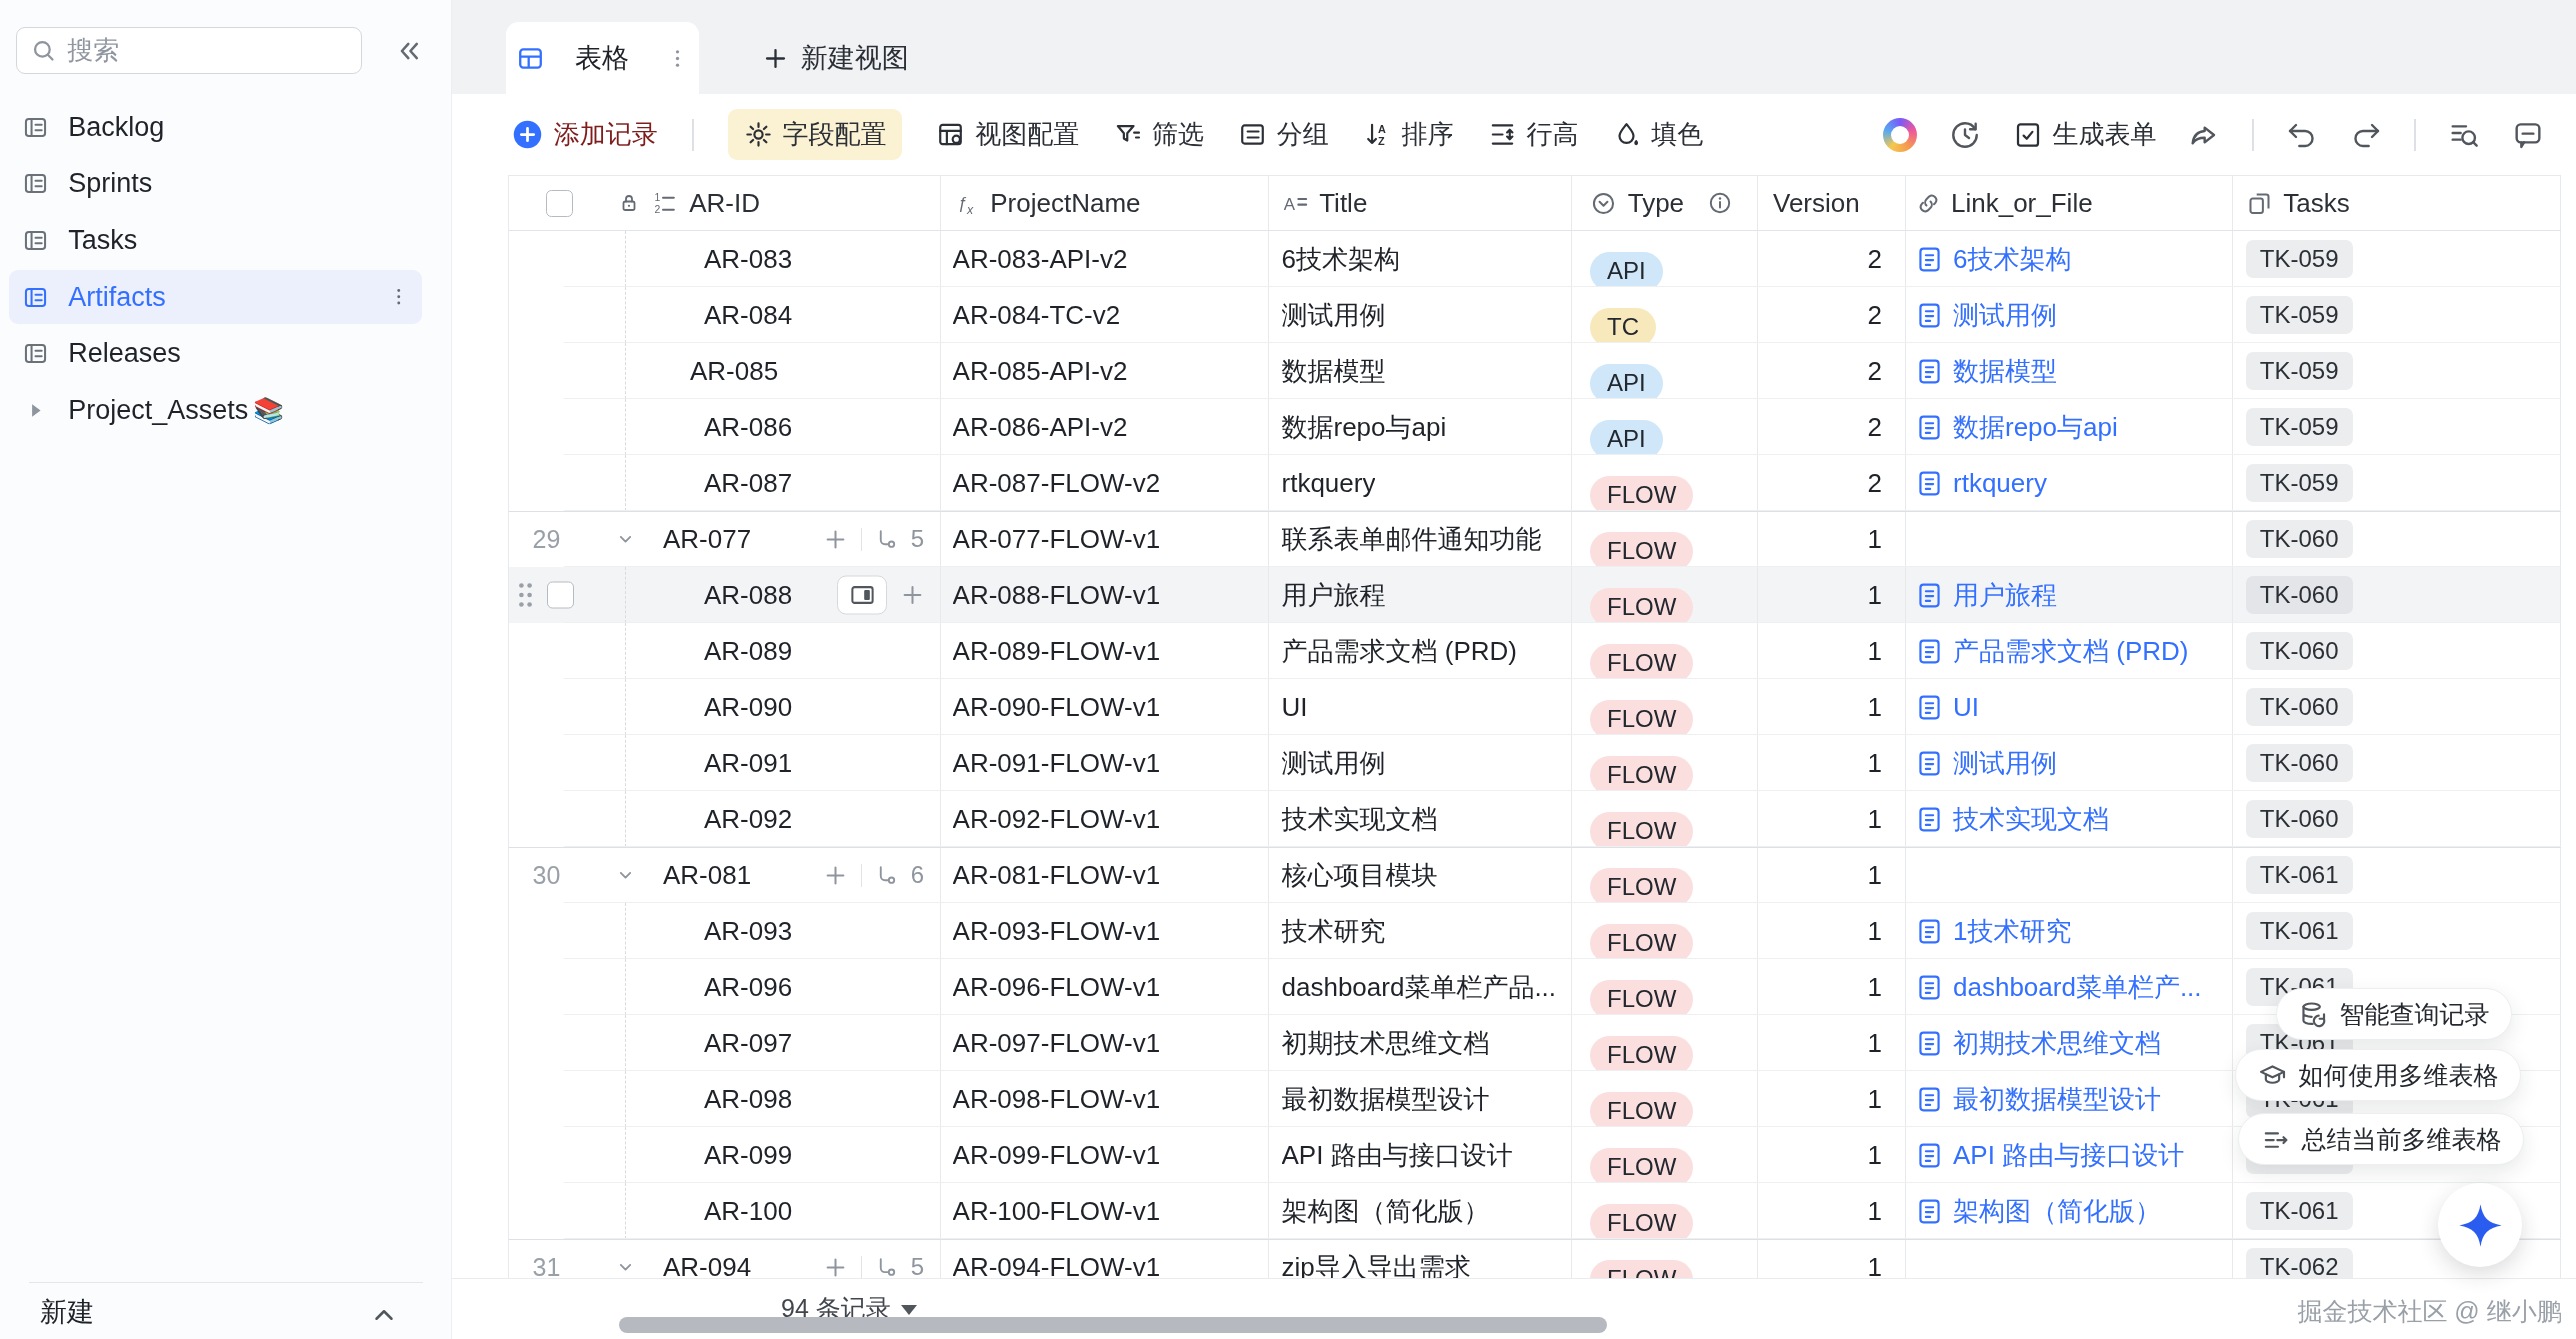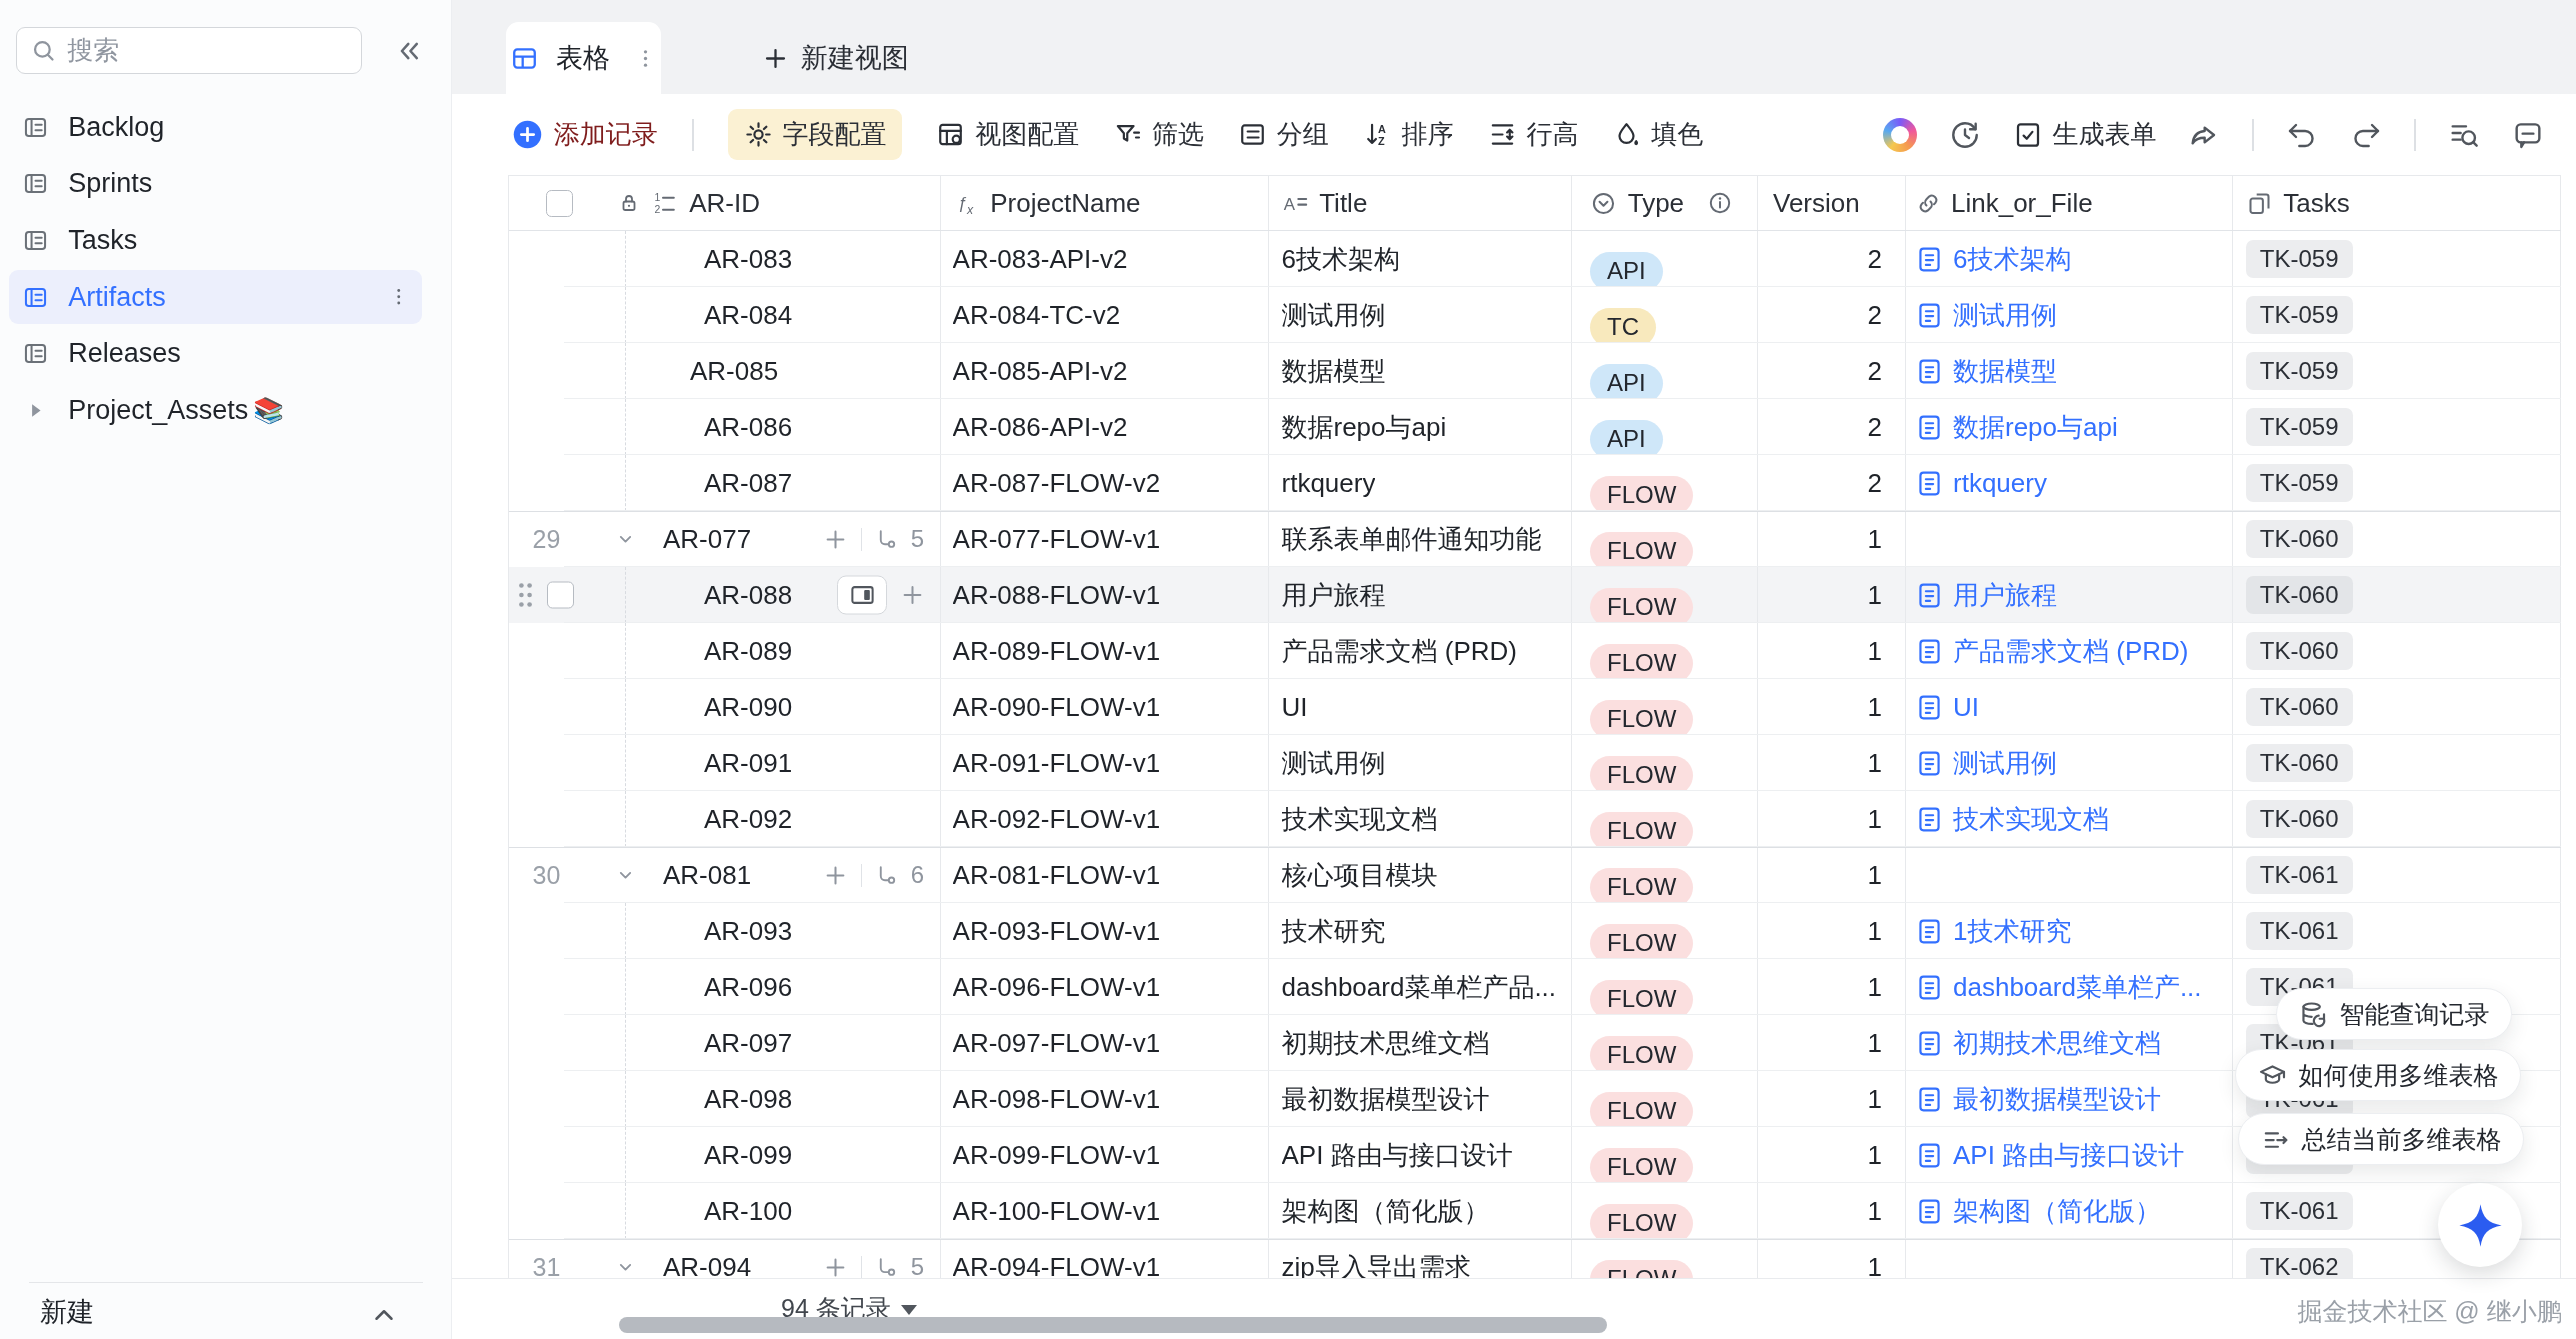--- a/index.html
+++ b/index.html
@@ -27,22 +27,22 @@
   .nav-item.active { background:#eceffc; color:#3370ff; font-weight:500; }
   .nav-item .kebab { margin-left:auto; }
   .nav-item .emoji { font-size:25px; margin-left:5.4px; }
   .side-div { position:absolute; left:29px; right:28px; top:1282px; border-top:1.8px solid #e4e6e9; }
   .side-new { position:absolute; left:40px; top:1294px; font-size:27px; color:#1f2329; cursor:pointer; }
   .side-chev { position:absolute; left:369px; top:1300px; cursor:pointer; }
 
   
   .tabstrip { position:absolute; left:452px; top:0; width:2124px; height:94px; background:#f1f2f4; }
   .tab-active { position:absolute; left:54px; top:21.5px; height:73px; background:#fff;
-    border-radius:12.5px 12.5px 0 0; display:flex; align-items:center; gap:17px;
-    padding:0 4px; font-size:27px; font-weight:500; cursor:pointer; }
+    border-radius:12.5px 12.5px 0 0; display:flex; align-items:center; gap:30px;
+    padding:0 10px; font-size:27px; font-weight:500; cursor:pointer; }
   .tab-active .kebab { margin-left:7.2px; }
   .tab-new { position:absolute; left:309px; top:21.5px; height:73px; display:flex;
     align-items:center; gap:10.7px; font-size:27px; color:#2b2f36; cursor:pointer; }
 
   
   .main-panel { position:absolute; left:452px; top:94px; width:2124px; height:1184px;
     background:#fff; border-radius:12.5px 0 0 0; }
   .toolbar { position:absolute; left:452px; top:94px; width:2124px; height:81px;
     display:flex; align-items:center; z-index:3; }
   .tb-left { display:flex; align-items:center; gap:34px; padding-left:59px; }

